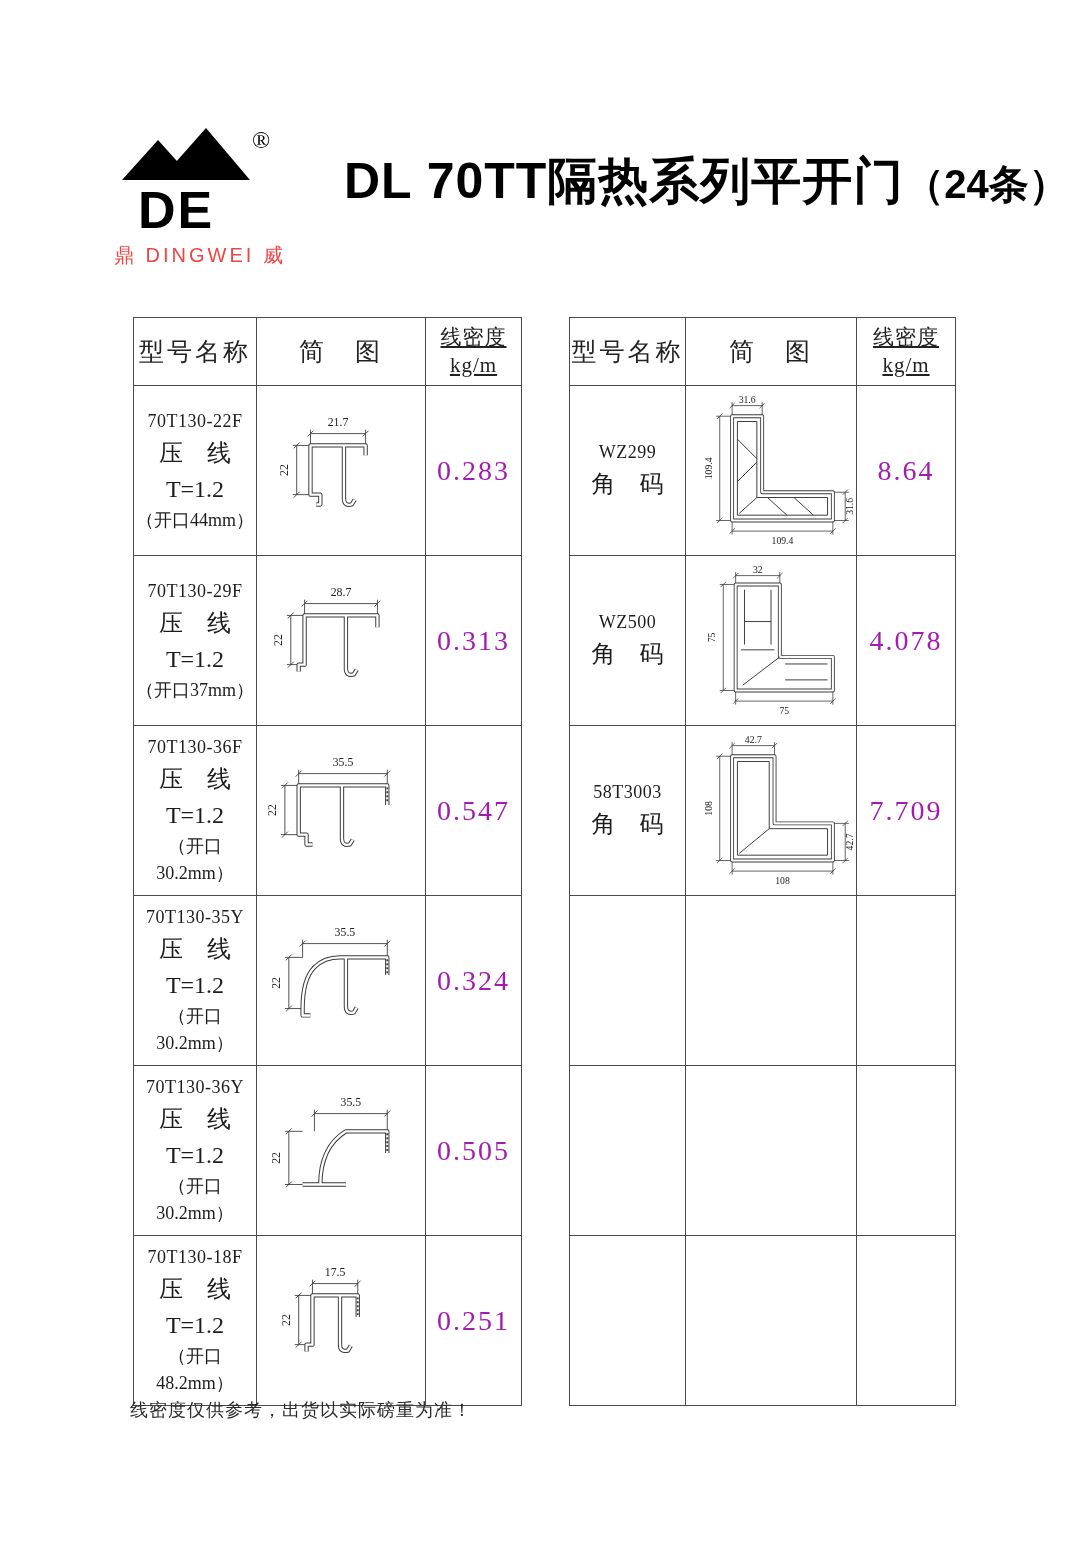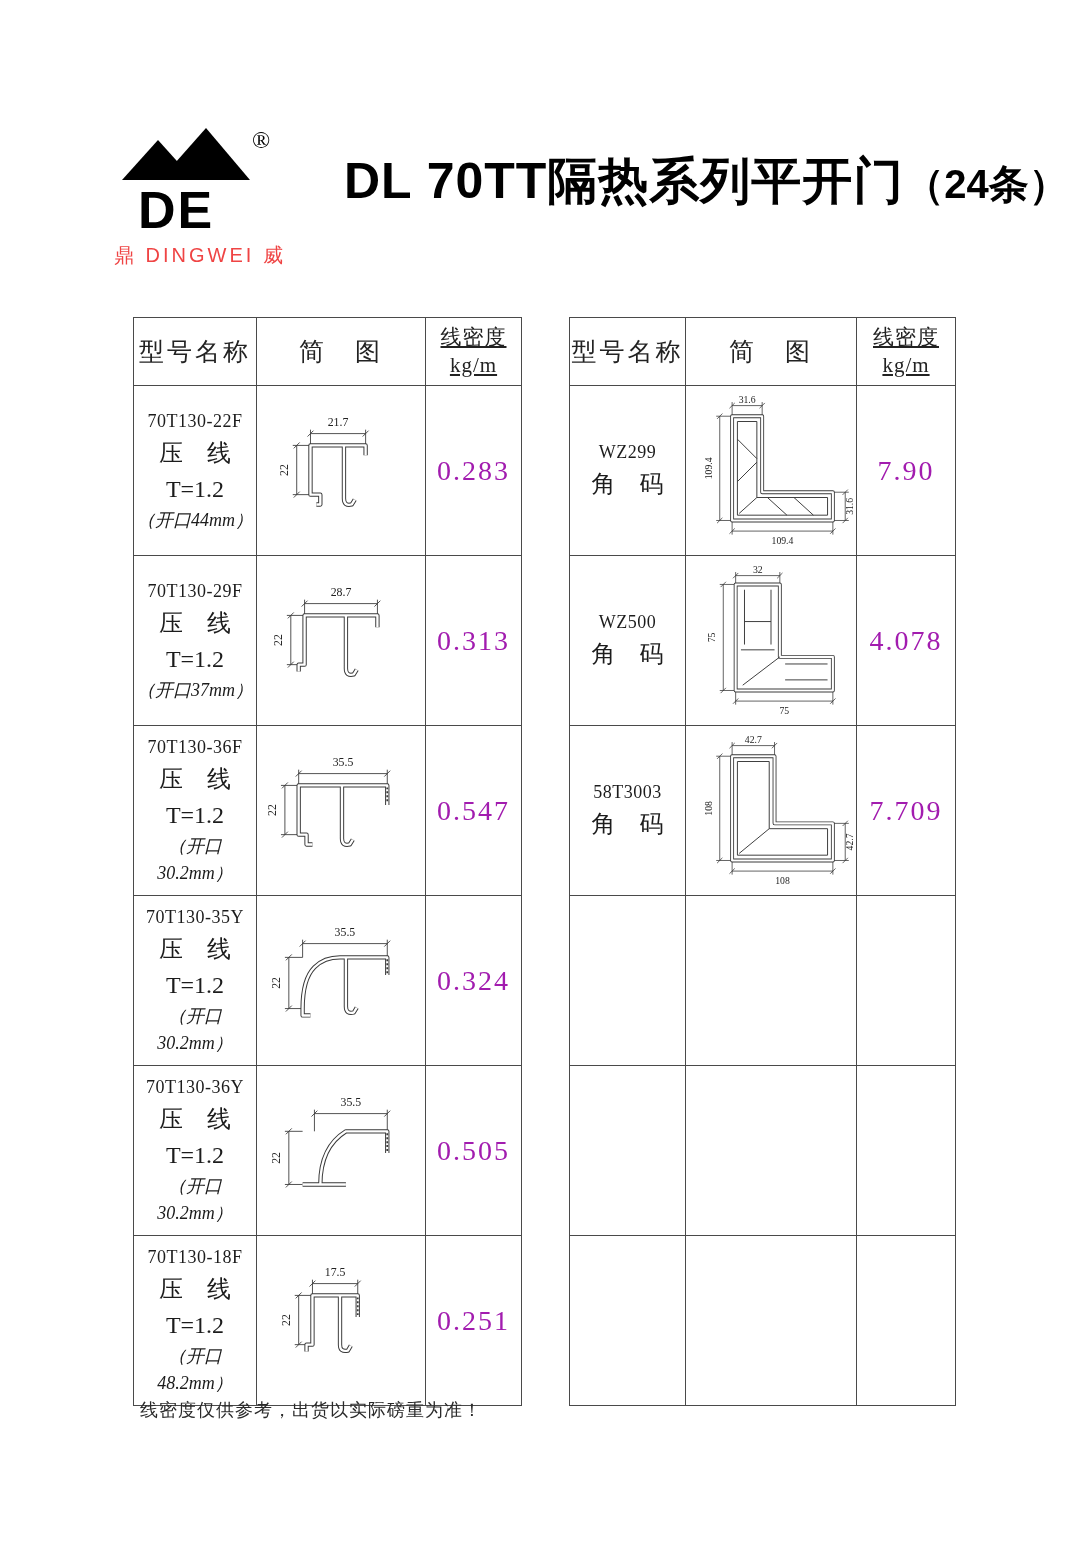--- a/index.html
+++ b/index.html
@@ -23,33 +23,33 @@
   
   .tables{position:absolute;left:133px;top:290px;display:flex;gap:47px;align-items:flex-end;margin-top:27px;}
   table{border-collapse:collapse;table-layout:fixed;}
   th,td{border:1px solid #4a4a4a;padding:0;text-align:center;vertical-align:middle;font-weight:normal;}
   tr.hdr{height:68px;}
   tr.row{height:170px;}
   th{font-size:25px;letter-spacing:3px;color:#222;}
   th.density-h{font-size:21px;letter-spacing:1px;line-height:1.3;text-decoration:underline;}
   .name-cell{font-size:24px;line-height:1.5;color:#1c1c1c;}
   .name-cell .model{font-size:18px;letter-spacing:0.5px;}
-  .name-cell .opening{font-size:18px;letter-spacing:0;font-style:italic;}
+  .name-cell .opening{font-size:18px;letter-spacing:0;}
   .density-cell{font-size:28px;letter-spacing:2px;color:#a21caf;}
   
   svg.diag{display:block;margin:0 auto;}
   .dim{stroke:#3c3c3c;stroke-width:0.9;fill:none;}
   .dimtxt{font-family:"Liberation Serif","DejaVu Serif",serif;font-size:12px;fill:#222;}
   .dimtxt.sm{font-size:11px;}
   .dbl-o{fill:none;stroke:#3a3a3a;stroke-width:4.4;stroke-linejoin:round;}
   .dbl-i{fill:none;stroke:#ffffff;stroke-width:2.4;stroke-linejoin:round;}
   .thin{fill:none;stroke:#3a3a3a;stroke-width:1.1;stroke-linejoin:round;}
   .ser{fill:none;stroke:#3a3a3a;stroke-width:1.8;stroke-dasharray:2 2;}
   
-  .footer-note{position:absolute;left:140px;top:1398px;font-size:18px;letter-spacing:1px;color:#2a2a2a;}
+  .footer-note{position:absolute;left:130px;top:1398px;font-size:18px;letter-spacing:1px;color:#2a2a2a;}
 </style>
 </head>
 <body>
 
 <div class="logo">
   <svg width="166" height="112" viewBox="0 0 166 112">
     <polygon points="8,56 44,16 80,56" fill="#000"></polygon>
     <polygon points="46,56 92,4 136,56" fill="#000"></polygon>
     <text x="24" y="104" font-family="Liberation Sans, DejaVu Sans, sans-serif" font-size="52" font-weight="bold" letter-spacing="2" fill="#000">DE</text>
     <text x="138" y="24" font-size="24" fill="#000">®</text>
@@ -240,21 +240,21 @@
             <path class="dim" d="M52 142 V158 M166 142 V158 M52 154 H166 M49 157 L55 151 M163 157 L169 151"></path>
             <text class="dimtxt sm" x="109" y="169" text-anchor="middle">109.4</text>
             <path class="dim" d="M166 110 H184 M166 142 H184 M180 110 V142 M177 113 L183 107 M177 145 L183 139"></path>
             <text class="dimtxt sm" text-anchor="middle" transform="translate(189 126) rotate(-90)">31.6</text>
             <path class="dbl-o" d="M52 24 L86 24 L86 110 L166 110 L166 142 L52 142 Z"></path>
             <path class="dbl-i" d="M52 24 L86 24 L86 110 L166 110 L166 142 L52 142 Z"></path>
             <path class="thin" d="M58 30 L80 30 L80 116 L160 116 L160 136 L58 136 Z"></path>
             <path class="thin" d="M58 50 L80 72 M80 76 L58 98 M80 116 L60 134 M92 116 L114 136 M122 116 L144 136"></path>
           </svg>
         </td>
-        <td class="density-cell">7.90</td>
+        <td class="density-cell">8.64</td>
       </tr>
 
       <tr class="row">
         <td class="name-cell">
           <div class="model">WZ500</div>
           <div>角　码</div>
         </td>
         <td>
           <svg class="diag" width="170" height="152" viewBox="0 0 192 172">
             <path class="dim" d="M56 22 V8 M106 22 V8 M56 12 H106 M53 15 L59 9 M103 15 L109 9"></path>

